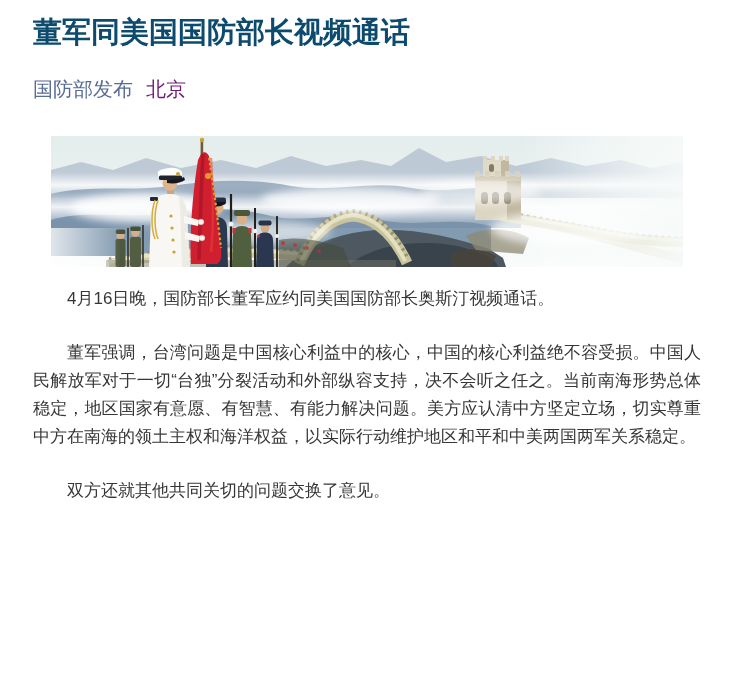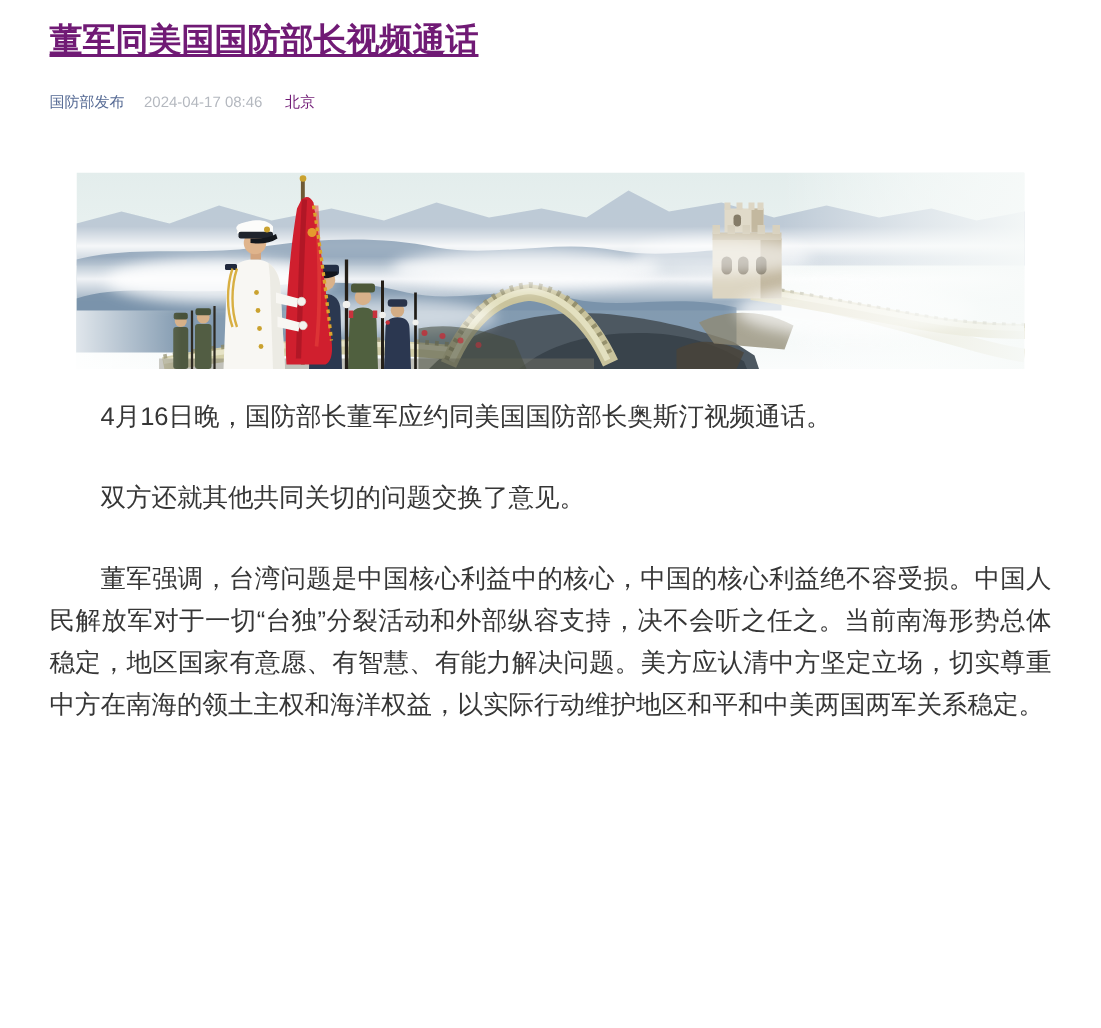--- a/index.html
+++ b/index.html
@@ -3,25 +3,25 @@
 <meta charset="utf-8">
 <style>
   html,body{margin:0;padding:0;background:#ffffff;}
   body{
     width:734px;height:685px;overflow:hidden;
     font-family:"Liberation Sans","DejaVu Sans",sans-serif;
     -webkit-font-smoothing:antialiased;
   }
   .article{padding:12px 33px 0 33px;}
   .article-title{
-    font-size:22px;font-weight:700;color:#701a75;
-    margin:0;line-height:1.4;text-decoration:underline;
+    font-size:29px;font-weight:700;color:#0c4a6e;
+    margin:0;line-height:1.4;
   }
   .meta-row{
-    margin-top:15px;font-size:10px;line-height:21px;color:#b4b8bf;
+    margin-top:26px;font-size:20px;line-height:21px;color:#b4b8bf;
     display:flex;align-items:flex-end;
   }
   .meta-source{color:#576b95;margin-right:13px;text-decoration:none;cursor:pointer;}
   .meta-time{margin-right:15px;color:#b4b8bf;}
   .meta-location{color:#701a75;}
   .banner{
     margin:36px auto 18px auto;width:632px;height:131px;display:block;
   }
   .banner svg{display:block;width:632px;height:131px;}
   .body-text p{
@@ -32,21 +32,20 @@
 </style>
 </head>
 <body>
 
 <div class="article">
 
   <h1 class="article-title">董军同美国国防部长视频通话</h1>
 
   <div class="meta-row">
     <a class="meta-source">国防部发布</a>
-    <span class="meta-time">2024-04-17 08:46</span>
     <span class="meta-location">北京</span>
   </div>
 
   <figure class="banner">
     <svg viewBox="0 0 632 131" xmlns="http://www.w3.org/2000/svg">
       <defs>
         <linearGradient id="bg" x1="0" y1="0" x2="0" y2="1">
           <stop offset="0" stop-color="#e3edec"></stop>
           <stop offset="0.55" stop-color="#edf4f3"></stop>
           <stop offset="1" stop-color="#fafcfc"></stop>
@@ -202,17 +201,17 @@
         </g>
       </g>
 
       <rect x="470" y="0" width="162" height="131" fill="url(#fadeR)"></rect>
       <rect x="0" y="92" width="70" height="39" fill="url(#fadeL)"></rect>
     </svg>
   </figure>
 
   <div class="body-text">
     <p>4月16日晚，国防部长董军应约同美国国防部长奥斯汀视频通话。</p>
+    <p>董军强调，台湾问题是中国核心利益中的核心，中国的核心利益绝不容受损。中国人民解放军对于一切“台独”分裂活动和外部纵容支持，决不会听之任之。当前南海形势总体稳定，地区国家有意愿、有智慧、有能力解决问题。美方应认清中方坚定立场，切实尊重中方在南海的领土主权和海洋权益，以实际行动维护地区和平和中美两国两军关系稳定。</p>
     <p>双方还就其他共同关切的问题交换了意见。</p>
-    <p>董军强调，台湾问题是中国核心利益中的核心，中国的核心利益绝不容受损。中国人民解放军对于一切“台独”分裂活动和外部纵容支持，决不会听之任之。当前南海形势总体稳定，地区国家有意愿、有智慧、有能力解决问题。美方应认清中方坚定立场，切实尊重中方在南海的领土主权和海洋权益，以实际行动维护地区和平和中美两国两军关系稳定。</p>
   </div>
 
 </div>
 
 </body></html>

